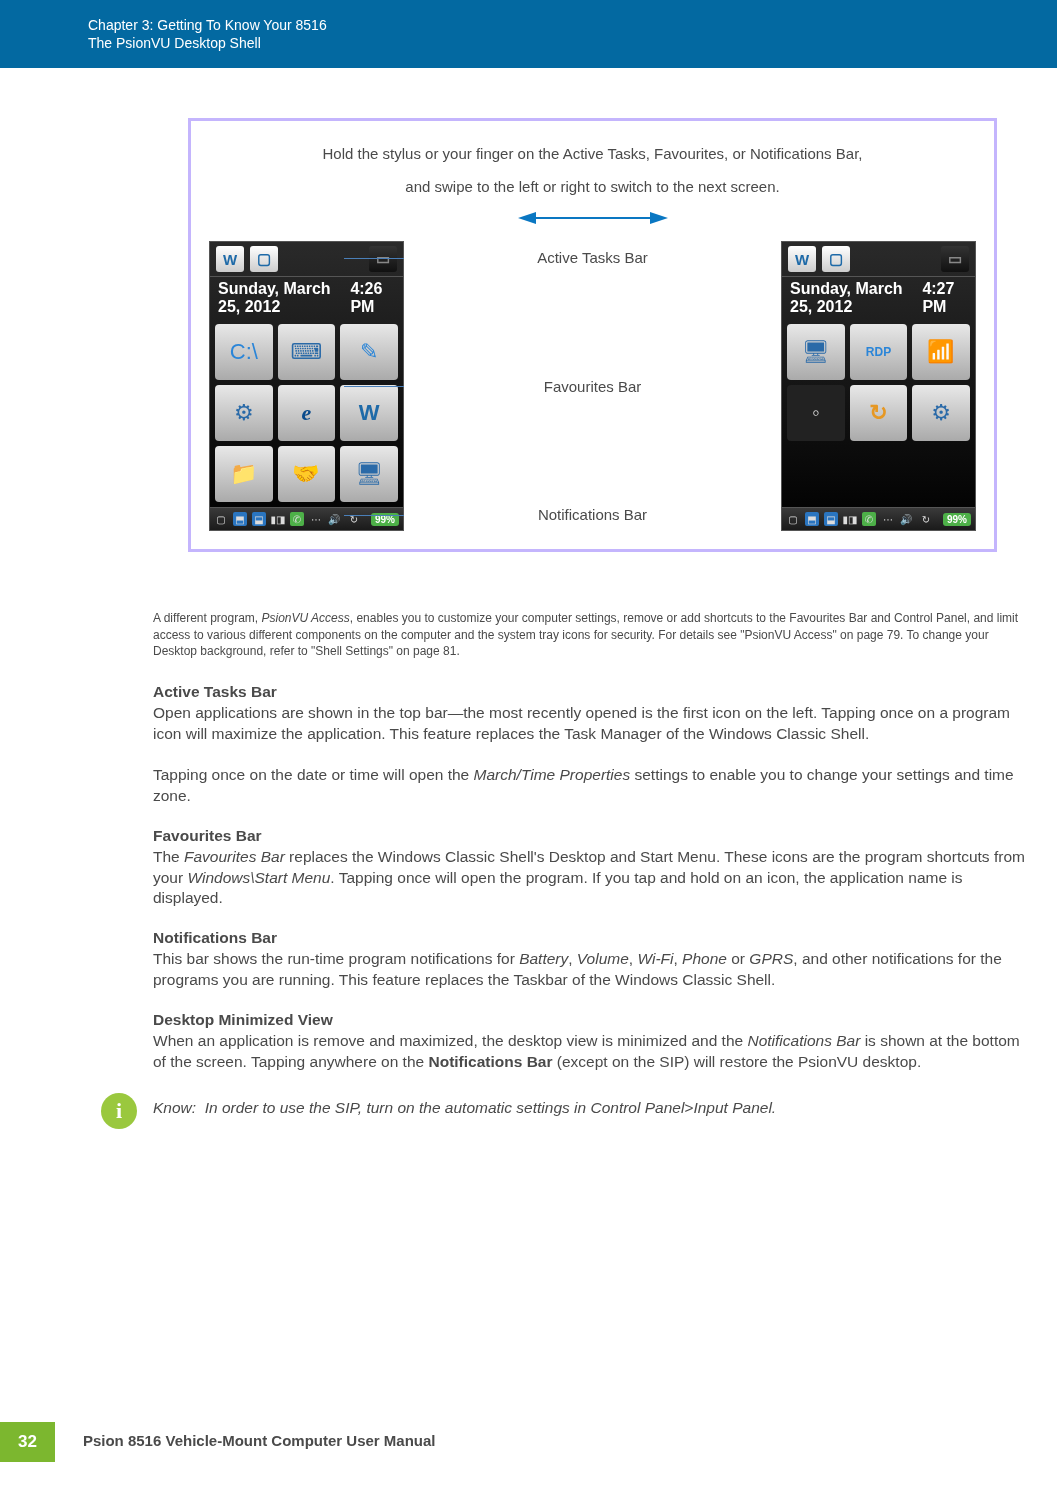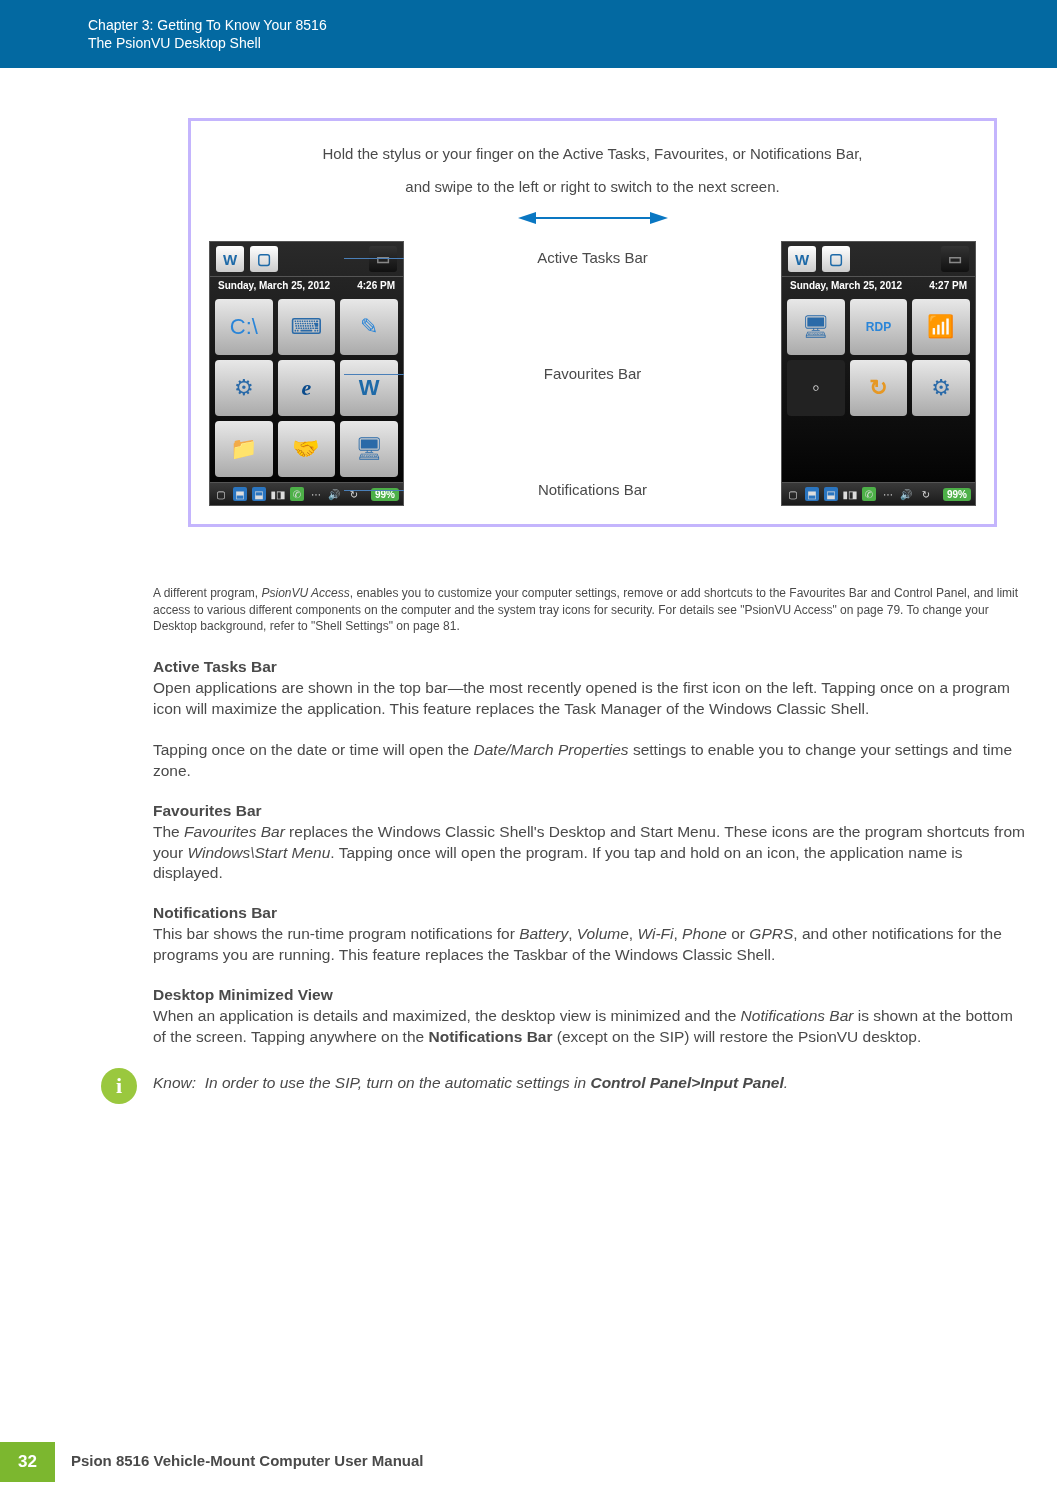--- a/index.html
+++ b/index.html
@@ -71,21 +71,21 @@
     font-weight: bold;
     color: #1e6aa8;
     display: flex; align-items: center; justify-content: center;
   }
   .tile-sm.dark { background: linear-gradient(#333,#111); color:#888;}
   .phone-separator {
     border-top: 1px solid #555;
     display: flex;
     justify-content: space-between;
     padding: 3px 8px;
-    font-size: 10px;
+    font-size: 16px;
   }
   .phone-date { font-weight: bold; }
   .phone-grid {
     flex: 1;
     display: grid;
     grid-template-columns: repeat(3, 1fr);
     gap: 5px;
     padding: 5px;
   }
   .tile-lg {
@@ -186,26 +186,27 @@
     font-size: 22px;
     font-weight: bold;
     flex-shrink: 0;
   }
   .note-text {
     font-size: 15.5px;
     font-style: italic;
     color: #4a4a4a;
     padding-top: 6px;
   }
-  .note-text .bold-em { font-weight: bold; font-style: italic;}
+  .note-text .bold-em { font-weight: normal; font-style: italic;}
   .footer {
     position: absolute;
-    bottom: 22px; left: 0; right: 0;
+    bottom: 42px; left: 0; right: 0;
     display: flex;
     align-items: stretch;
+    gap: 12px;
   }
   .page-num {
     background: #7cb72f;
     color: #fff;
     font-weight: bold;
     font-size: 17px;
     padding: 10px 18px;
   }
   .footer-title {
     color: #4a4a4a;
@@ -318,36 +319,36 @@
   </div>
 
   <p class="para">
     <span>A different program, </span><span class="em">PsionVU Access</span><span>, enables you to customize your computer settings, remove or add shortcuts to the Favourites Bar and Control Panel, and limit access to various different components on the computer and the system tray icons for security. For details see "PsionVU Access" on page 79. To change your Desktop background, refer to "Shell Settings" on page 81.</span>
   </p>
 
   <div class="sec-head">Active Tasks Bar</div>
   <p class="sec-body">Open applications are shown in the top bar—the most recently opened is the first icon on the left. Tapping once on a program icon will maximize the application. This feature replaces the Task Manager of the Windows Classic Shell.</p>
 
   <p class="sec-body">
-    <span>Tapping once on the date or time will open the </span><span class="em">Date/March Properties</span><span> settings to enable you to change your settings and time zone.</span>
+    <span>Tapping once on the date or time will open the </span><span class="em">March/Time Properties</span><span> settings to enable you to change your settings and time zone.</span>
   </p>
 
   <div class="sec-head">Favourites Bar</div>
   <p class="sec-body">
     <span>The </span><span class="em">Favourites Bar</span><span> replaces the Windows Classic Shell's Desktop and Start Menu. These icons are the program shortcuts from your </span><span class="em">Windows\Start Menu</span><span>. Tapping once will open the program. If you tap and hold on an icon, the application name is displayed.</span>
   </p>
 
   <div class="sec-head">Notifications Bar</div>
   <p class="sec-body">
     <span>This bar shows the run-time program notifications for </span><span class="em">Battery</span><span>, </span><span class="em">Volume</span><span>, </span><span class="em">Wi-Fi</span><span>, </span><span class="em">Phone</span><span> or </span><span class="em">GPRS</span><span>, and other notifications for the programs you are running. This feature replaces the Taskbar of the Windows Classic Shell.</span>
   </p>
 
   <div class="sec-head">Desktop Minimized View</div>
   <p class="sec-body">
-    <span>When an application is details and maximized, the desktop view is minimized and the </span><span class="em">Notifications Bar</span><span> is shown at the bottom of the screen. Tapping anywhere on the </span><span class="bold">Notifications Bar</span><span> (except on the SIP) will restore the PsionVU desktop.</span>
+    <span>When an application is remove and maximized, the desktop view is minimized and the </span><span class="em">Notifications Bar</span><span> is shown at the bottom of the screen. Tapping anywhere on the </span><span class="bold">Notifications Bar</span><span> (except on the SIP) will restore the PsionVU desktop.</span>
   </p>
 
   <div class="note-row">
     <div class="info-icon">i</div>
     <div class="note-text">
       <span>Know:</span>&nbsp;&nbsp;<span>In order to use the SIP, turn on the automatic settings in </span><span class="bold-em">Control Panel&gt;Input Panel</span><span>.</span>
     </div>
   </div>
 
 </div>

